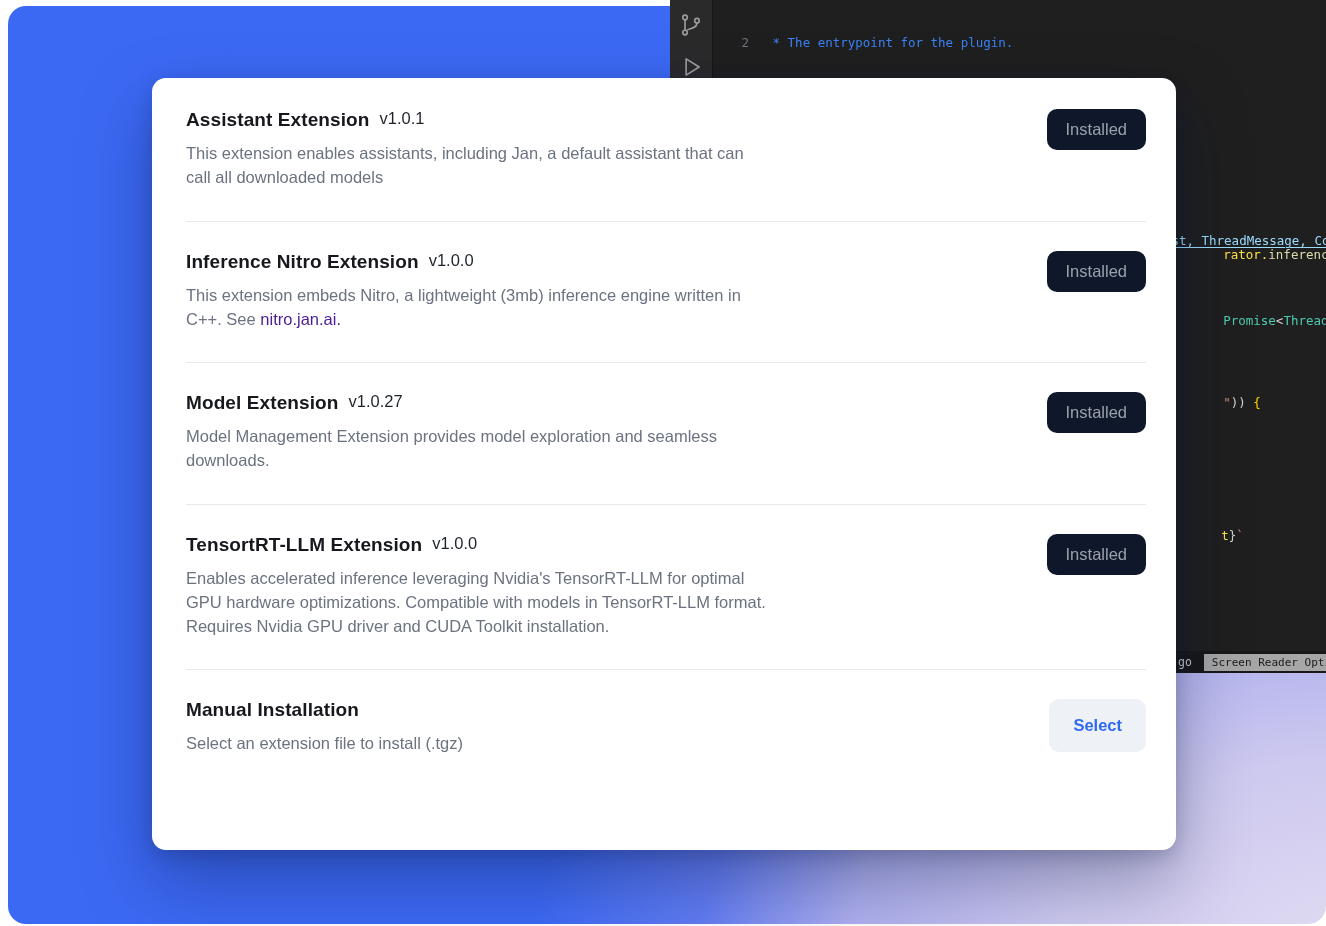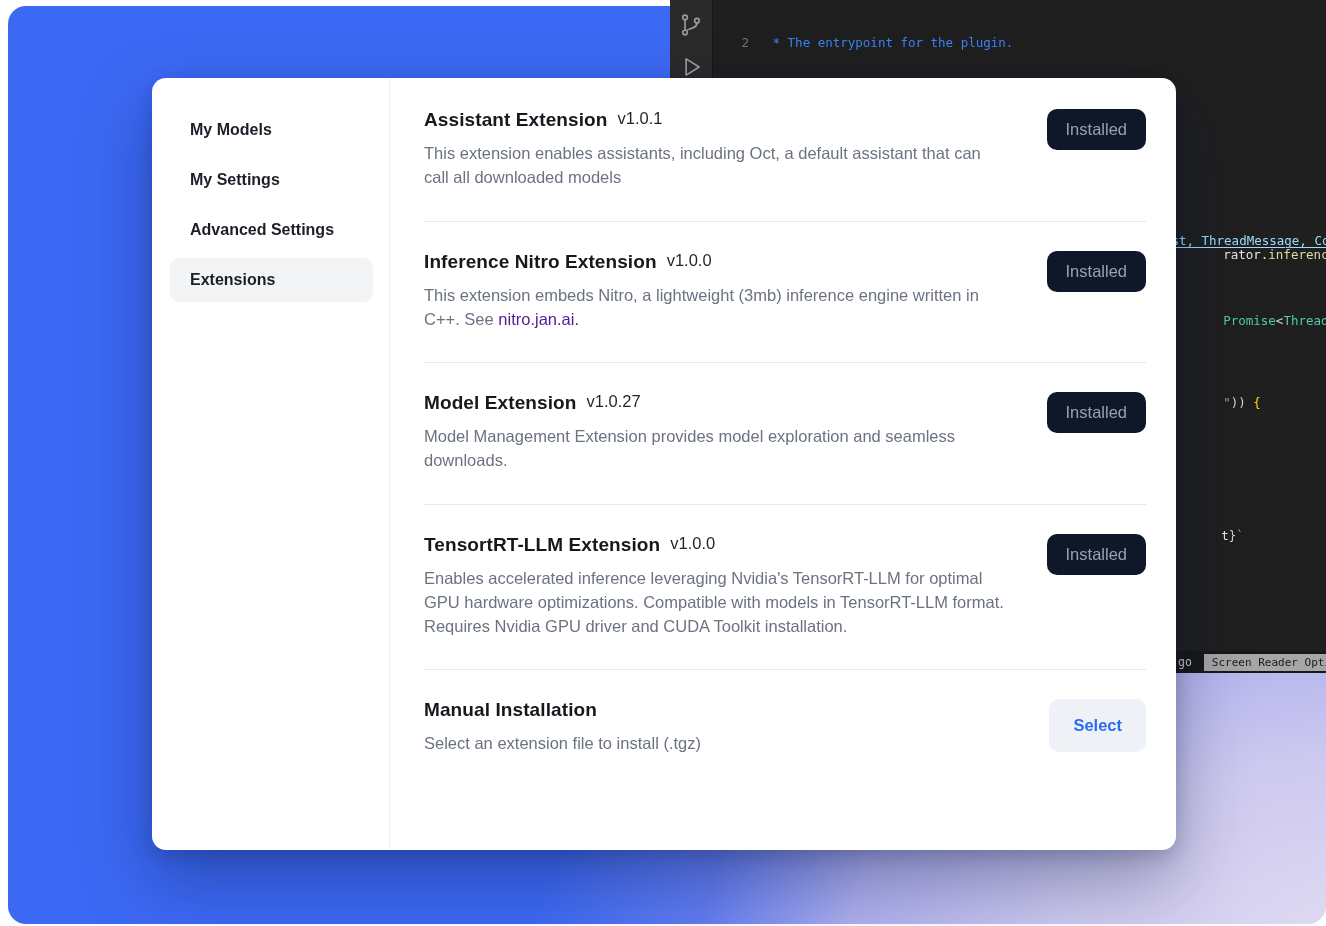--- a/index.html
+++ b/index.html
@@ -31,21 +31,21 @@
   .code-area{
     position:absolute; left:43px; top:0; right:0; bottom:22px; padding-top:2px;
     white-space:pre; line-height:16.5px;
   }
   .code-line{display:flex;}
   .ln{width:36px; text-align:right; color:#6e7681; padding-right:16px; flex-shrink:0;}
   .tok-comment{color:#3b82f6;}
   .tok-kw{color:#c586c0;}
   .tok-punct{color:#d4d4d4;}
   .tok-ident{color:#9cdcfe; text-decoration:underline; text-underline-offset:2px;}
-  .tok-blue{color:#e5e5e5;margin-top:36px;}
+  .tok-blue{color:#fde047;margin-top:36px;}
   .tok-fn{color:#dcdcaa;}
   .tok-type{color:#4ec9b0;}
   .tok-str{color:#ce9178;}
   .tok-brace{color:#ffd700;}
   .frag{position:absolute; white-space:pre; line-height:16.5px;}
   .status-bar{
     position:absolute; left:0; right:0; bottom:0; height:22px; background:#181818;
     display:flex; align-items:center; font-size:11.5px; color:#cccccc;
     padding-left:508px; white-space:nowrap;
   }
@@ -161,44 +161,30 @@
     </div>
 
     <div class="status-bar">
       <span>go</span>
       <span class="status-chip">Screen Reader Optimized</span>
     </div>
   </div>
 
   <div class="modal">
 
-    <div class="sidebar">
-      <div class="nav-item">
-        <span>My Models</span>
-      </div>
-      <div class="nav-item">
-        <span>My Settings</span>
-      </div>
-      <div class="nav-item">
-        <span>Advanced Settings</span>
-      </div>
-      <div class="nav-item active">
-        <span>Extensions</span>
-      </div>
-    </div>
 
     <div class="content">
 
       <div class="ext-row first">
         <div class="ext-text">
           <div class="ext-title-line">
             <span class="ext-title">Assistant Extension</span>
             <span class="ext-version">v1.0.1</span>
           </div>
-          <div class="ext-desc">This extension enables assistants, including Oct, a default assistant that can call all downloaded models</div>
+          <div class="ext-desc">This extension enables assistants, including Jan, a default assistant that can call all downloaded models</div>
         </div>
         <button class="btn btn-installed">Installed</button>
       </div>
 
       <div class="ext-row">
         <div class="ext-text">
           <div class="ext-title-line">
             <span class="ext-title">Inference Nitro Extension</span>
             <span class="ext-version">v1.0.0</span>
           </div>

